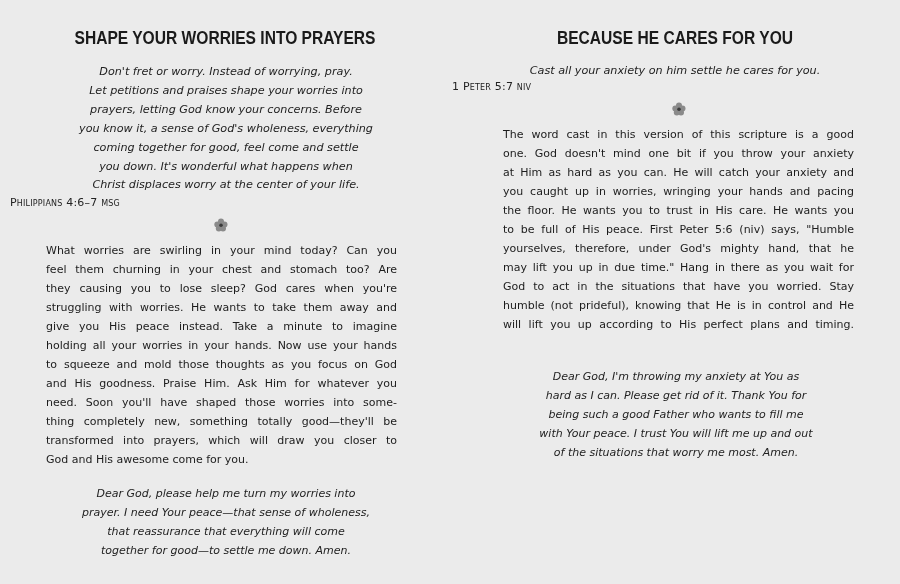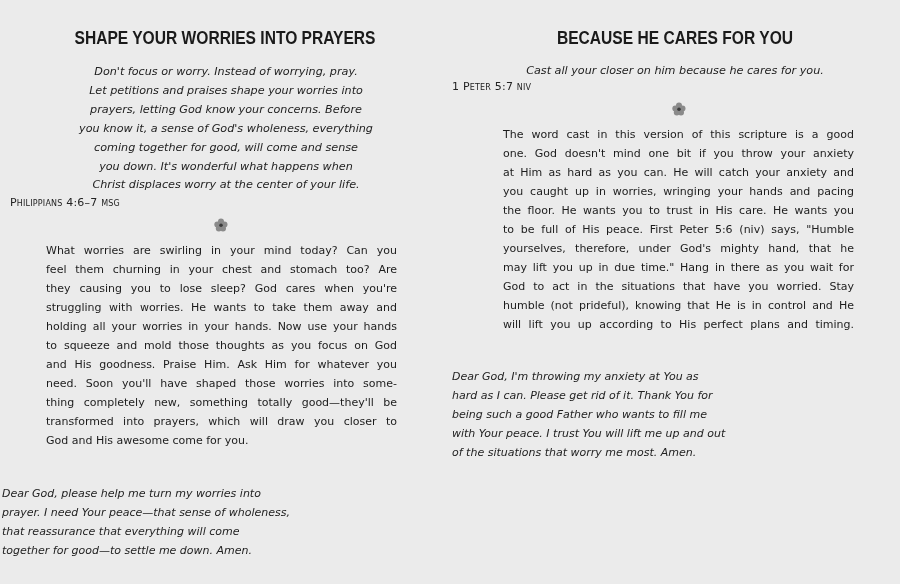--- a/index.html
+++ b/index.html
@@ -30,39 +30,39 @@
   }
   .flower {
     position:absolute; width:14px; height:14px;
   }
   .body-text {
     position:absolute; font-size:11px; line-height:19px; color:#1c1c1c;
   }
   .body-text div { white-space:nowrap; text-align:justify; text-align-last:justify; }
   .body-text div.last { text-align-last:left; }
   .prayer {
-    position:absolute; left:0; right:0; text-align:left;
+    position:absolute; left:0; right:0; text-align:center;
     font-style:italic; font-size:11px; line-height:19px; color:#222;
   }
   .prayer div { white-space:nowrap; }
 </style>
 </head>
 <body>
 
 <div class="spread">
 
   <div class="page left">
     <div class="title" style="top:27px;">SHAPE YOUR WORRIES INTO PRAYERS</div>
 
     <div class="verse" style="top:63px; left:2px;">
-      <div>Don't focus or worry. Instead of worrying, pray.</div>
+      <div>Don't fret or worry. Instead of worrying, pray.</div>
       <div>Let petitions and praises shape your worries into</div>
       <div>prayers, letting God know your concerns. Before</div>
       <div>you know it, a sense of God's wholeness, everything</div>
-      <div>coming together for good, will come and sense</div>
+      <div>coming together for good, feel come and settle</div>
       <div>you down. It's wonderful what happens when</div>
       <div>Christ displaces worry at the center of your life.</div>
     </div>
 
     <div class="ref" style="top:196px; left:0;margin-left:10px;">Philippians 4:6–7 msg</div>
 
     <svg class="flower" style="left:214px; top:218px;" viewBox="0 0 14 14">
       <g fill="#8a8a8a">
         <circle cx="7" cy="3.5" r="3"></circle>
         <circle cx="10.5" cy="6.5" r="3"></circle>
@@ -71,20 +71,21 @@
         <circle cx="3.3" cy="6.5" r="3"></circle>
       </g>
       <circle cx="7" cy="7.3" r="1.8" fill="#3a3a3a"></circle>
     </svg>
 
     <div class="body-text" style="left:46px; width:351px; top:241px;">
       <div>What worries are swirling in your mind today? Can you</div>
       <div>feel them churning in your chest and stomach too? Are</div>
       <div>they causing you to lose sleep? God cares when you're</div>
       <div>struggling with worries. He wants to take them away and</div>
+      <div>give you His peace instead. Take a minute to imagine</div>
       <div>holding all your worries in your hands. Now use your hands</div>
       <div>to squeeze and mold those thoughts as you focus on God</div>
       <div>and His goodness. Praise Him. Ask Him for whatever you</div>
       <div>need. Soon you'll have shaped those worries into some-</div>
       <div>thing completely new, something totally good—they'll be</div>
       <div>transformed into prayers, which will draw you closer to</div>
       <div class="last">God and His awesome come for you.</div>
     </div>
 
     <div class="prayer" style="top:484px; left:2px;">
@@ -92,21 +93,21 @@
       <div>prayer. I need Your peace—that sense of wholeness,</div>
       <div>that reassurance that everything will come</div>
       <div>together for good—to settle me down. Amen.</div>
     </div>
   </div>
 
   <div class="page right">
     <div class="title" style="top:27px;">BECAUSE HE CARES FOR YOU</div>
 
     <div class="verse" style="top:62px;">
-      <div>Cast all your closer on him because he cares for you.</div>
+      <div>Cast all your anxiety on him settle he cares for you.</div>
     </div>
 
     <div class="ref" style="top:80px; left:2px;">1 Peter 5:7 niv</div>
 
     <svg class="flower" style="left:222px; top:102px;" viewBox="0 0 14 14">
       <g fill="#8a8a8a">
         <circle cx="7" cy="3.5" r="3"></circle>
         <circle cx="10.5" cy="6.5" r="3"></circle>
         <circle cx="9" cy="10.5" r="3"></circle>
         <circle cx="4.8" cy="10.5" r="3"></circle>

